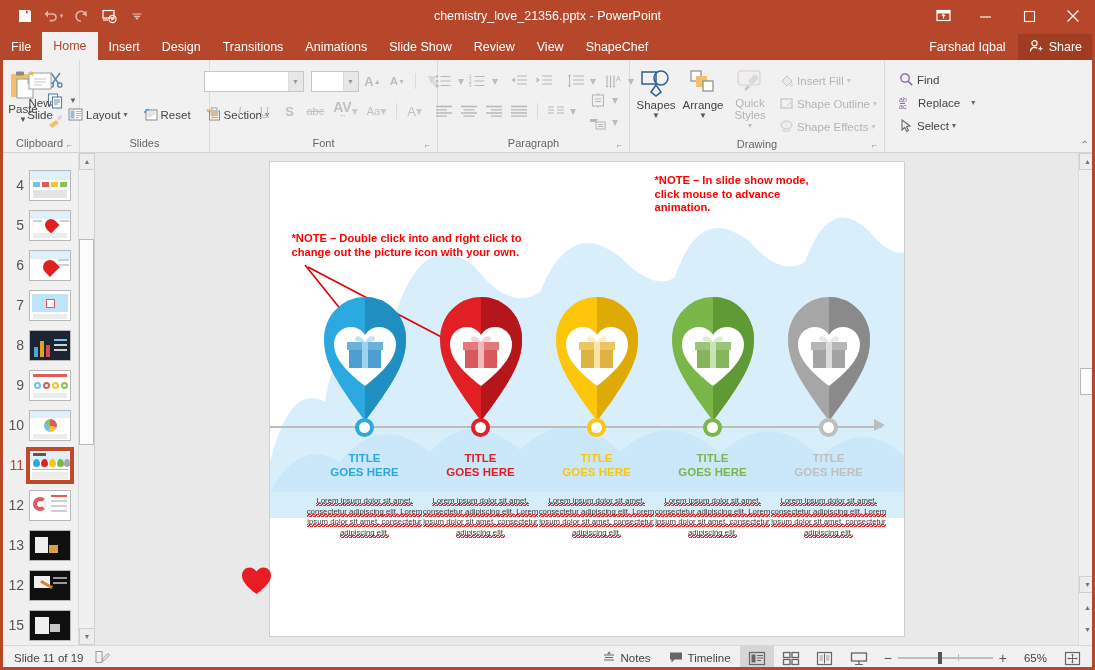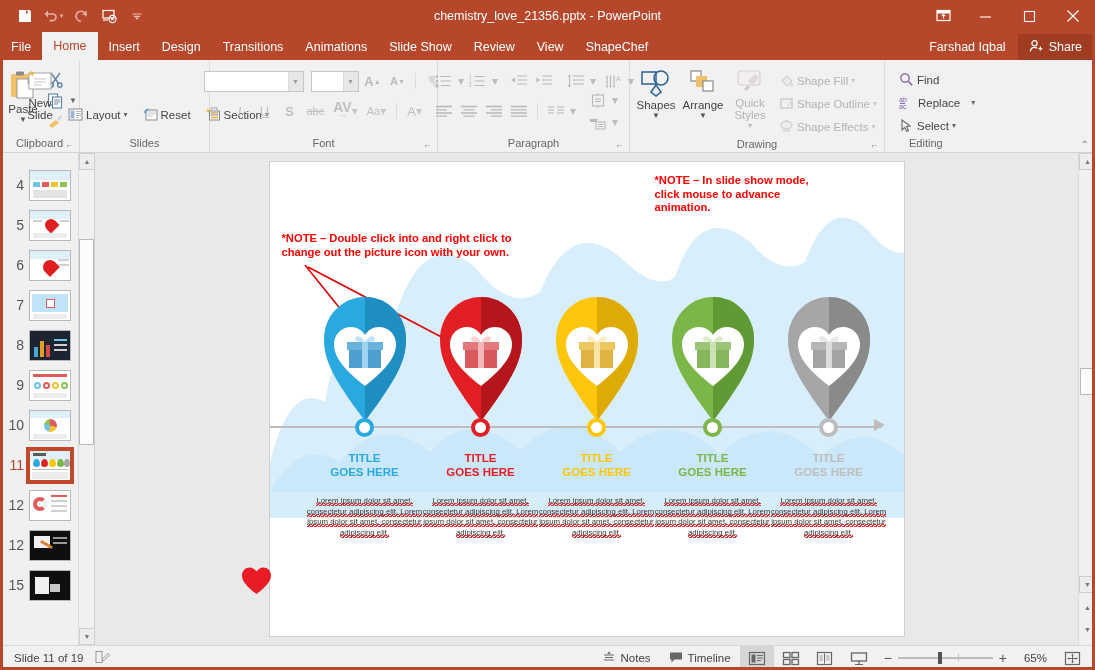--- a/index.html
+++ b/index.html
@@ -179,21 +179,21 @@
 
   
   .sl-title {
     position:absolute; left:44px; top:20px; font-size:29px; color:#404040;
     font-weight:bold; letter-spacing:-0.3px;
   }
   .note-red {
     position:absolute; color:#ff0000; font-weight:bold; font-size:11.2px;
     line-height:13.5px; white-space:pre-line;
   }
-  .note-left { left:12px; top:70px; }
+  .note-left { left:22px; top:70px; }
   .note-right { left:385px; top:12px; }
 
   .tl-axis {
     position:absolute; left:0px; top:264px; width:612px; height:2px; background:#bdbdbd;
   }
   .arrowhead {
     position:absolute; left:604px; top:257px; width:0;height:0;
     border-top:6px solid transparent; border-bottom:6px solid transparent;
     border-left:11px solid #bdbdbd;
   }
@@ -644,21 +644,21 @@
           <span class="lbl" style="white-space:pre-line;">Quick
 Styles</span>
           <span class="caret" style="color:#bbb;">▾</span>
         </div>
         <div style="display:flex; flex-direction:column; gap:2px; padding-top:3px; margin-left:2px;">
           <div class="sbtn disabled">
             <svg width="15" height="15" viewBox="0 0 15 15">
                 <path d="M3 8l5-5 5 5-5 5z" fill="#eaeaea" stroke="#c4c4c4" stroke-width="1"></path>
                 <path d="M12.5 9c0 0 1.8 2.1 1.8 3a1.8 1.8 0 1 1-3.6 0c0-.9 1.8-3 1.8-3z" fill="#dcdcdc"></path>
               </svg>
-            <span>Shape Fill</span>
+            <span>Insert Fill</span>
             <span class="caret" style="color:#c8c8c8;">▾</span>
           </div>
           <div class="sbtn disabled">
             <svg width="15" height="15" viewBox="0 0 15 15">
                 <rect x="2" y="3" width="11" height="9" fill="none" stroke="#c4c4c4" stroke-width="1.2"></rect>
                 <path d="M8 9l4-4 1.2 1.2-4 4z" fill="#dcdcdc"></path>
               </svg>
             <span>Shape Outline</span>
             <span class="caret" style="color:#c8c8c8;">▾</span>
           </div>
@@ -698,23 +698,20 @@
             <span class="caret" style="margin-left:8px;">▾</span>
           </div>
           <div class="sbtn">
             <svg width="15" height="15" viewBox="0 0 15 15">
                 <path d="M3 2l8 6-3.5.6 2 4-1.8.9-2-4L3 12z" fill="none" stroke="#6a6a6a" stroke-width="1.1"></path>
               </svg>
             <span>Select</span>
             <span class="caret">▾</span>
           </div>
         </div>
-      </div>
-      <div class="rgroup-label" style="text-align:left; padding-left:24px;">
-        <span>Editing</span>
       </div>
       <div class="ribbon-collapse" title="Collapse the Ribbon">⌃</div>
     </div>
   </div>
 
   <div class="main">
 
     <div class="thumbpane">
       <div class="thumblist" style="top:12px;">
 
@@ -812,20 +809,27 @@
           <div class="thumbnum">12</div>
           <div class="thumbimg">
             <div style="position:absolute;left:3px;top:6px;width:14px;height:14px;border-radius:50%;border:4px solid #e05a5a;border-right-color:#f0f0f0;"></div>
             <div style="position:absolute;left:21px;top:4px;right:3px;height:2px;background:#e05a5a;"></div>
             <div style="position:absolute;left:21px;top:9px;right:3px;height:2px;background:#cfcfcf;"></div>
             <div style="position:absolute;left:21px;top:14px;right:3px;height:2px;background:#cfcfcf;"></div>
             <div style="position:absolute;left:21px;top:19px;right:3px;height:2px;background:#cfcfcf;"></div>
           </div>
         </div>
 
+        <div class="thumbrow">
+          <div class="thumbnum">13</div>
+          <div class="thumbimg" style="background:#0f0f0f;">
+            <div style="position:absolute;left:5px;top:6px;width:13px;height:16px;background:#efefef;"></div>
+            <div style="position:absolute;left:19px;top:14px;width:9px;height:8px;background:#d8a040;"></div>
+          </div>
+        </div>
 
         <div class="thumbrow">
           <div class="thumbnum">12</div>
           <div class="thumbimg" style="background:#0f0f0f;">
             <div style="position:absolute;left:4px;top:5px;width:16px;height:12px;background:#efefef;"></div>
             <div style="position:absolute;left:10px;top:12px;width:13px;height:3px;background:#d88030;transform:rotate(30deg);"></div>
             <div style="position:absolute;left:23px;top:6px;right:3px;height:2px;background:#9a9a9a;"></div>
             <div style="position:absolute;left:23px;top:11px;right:3px;height:2px;background:#9a9a9a;"></div>
           </div>
         </div>

